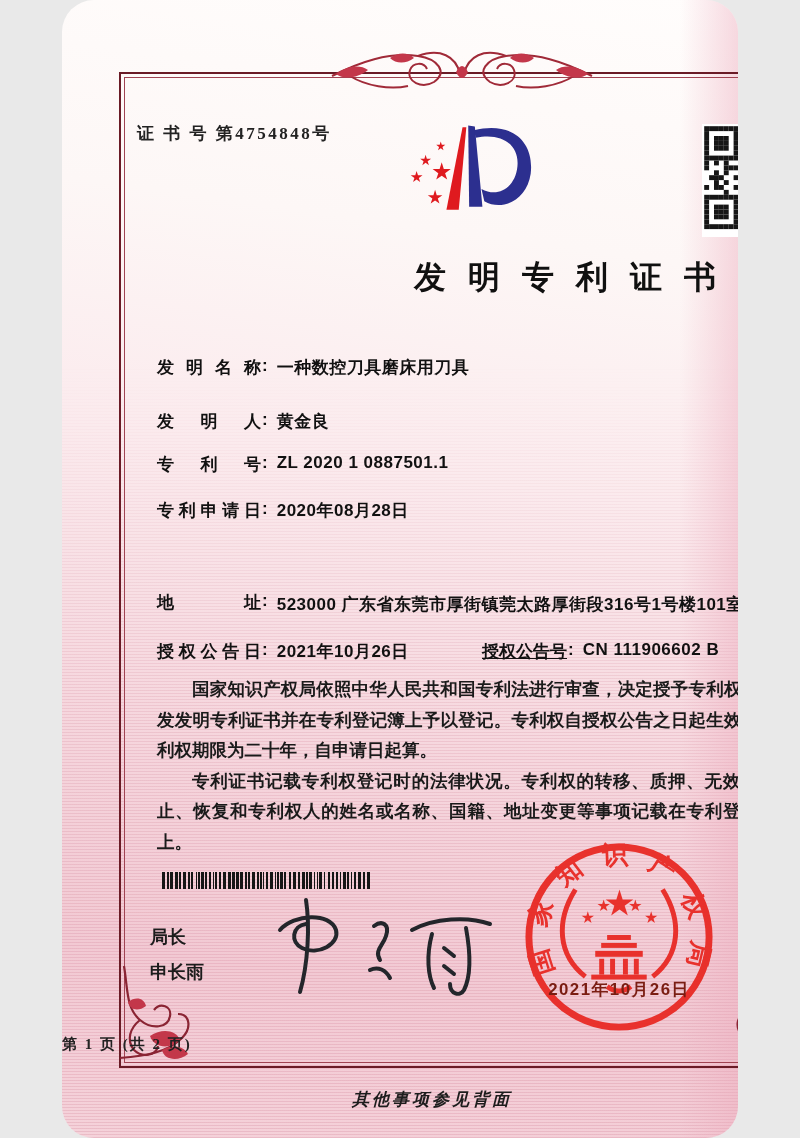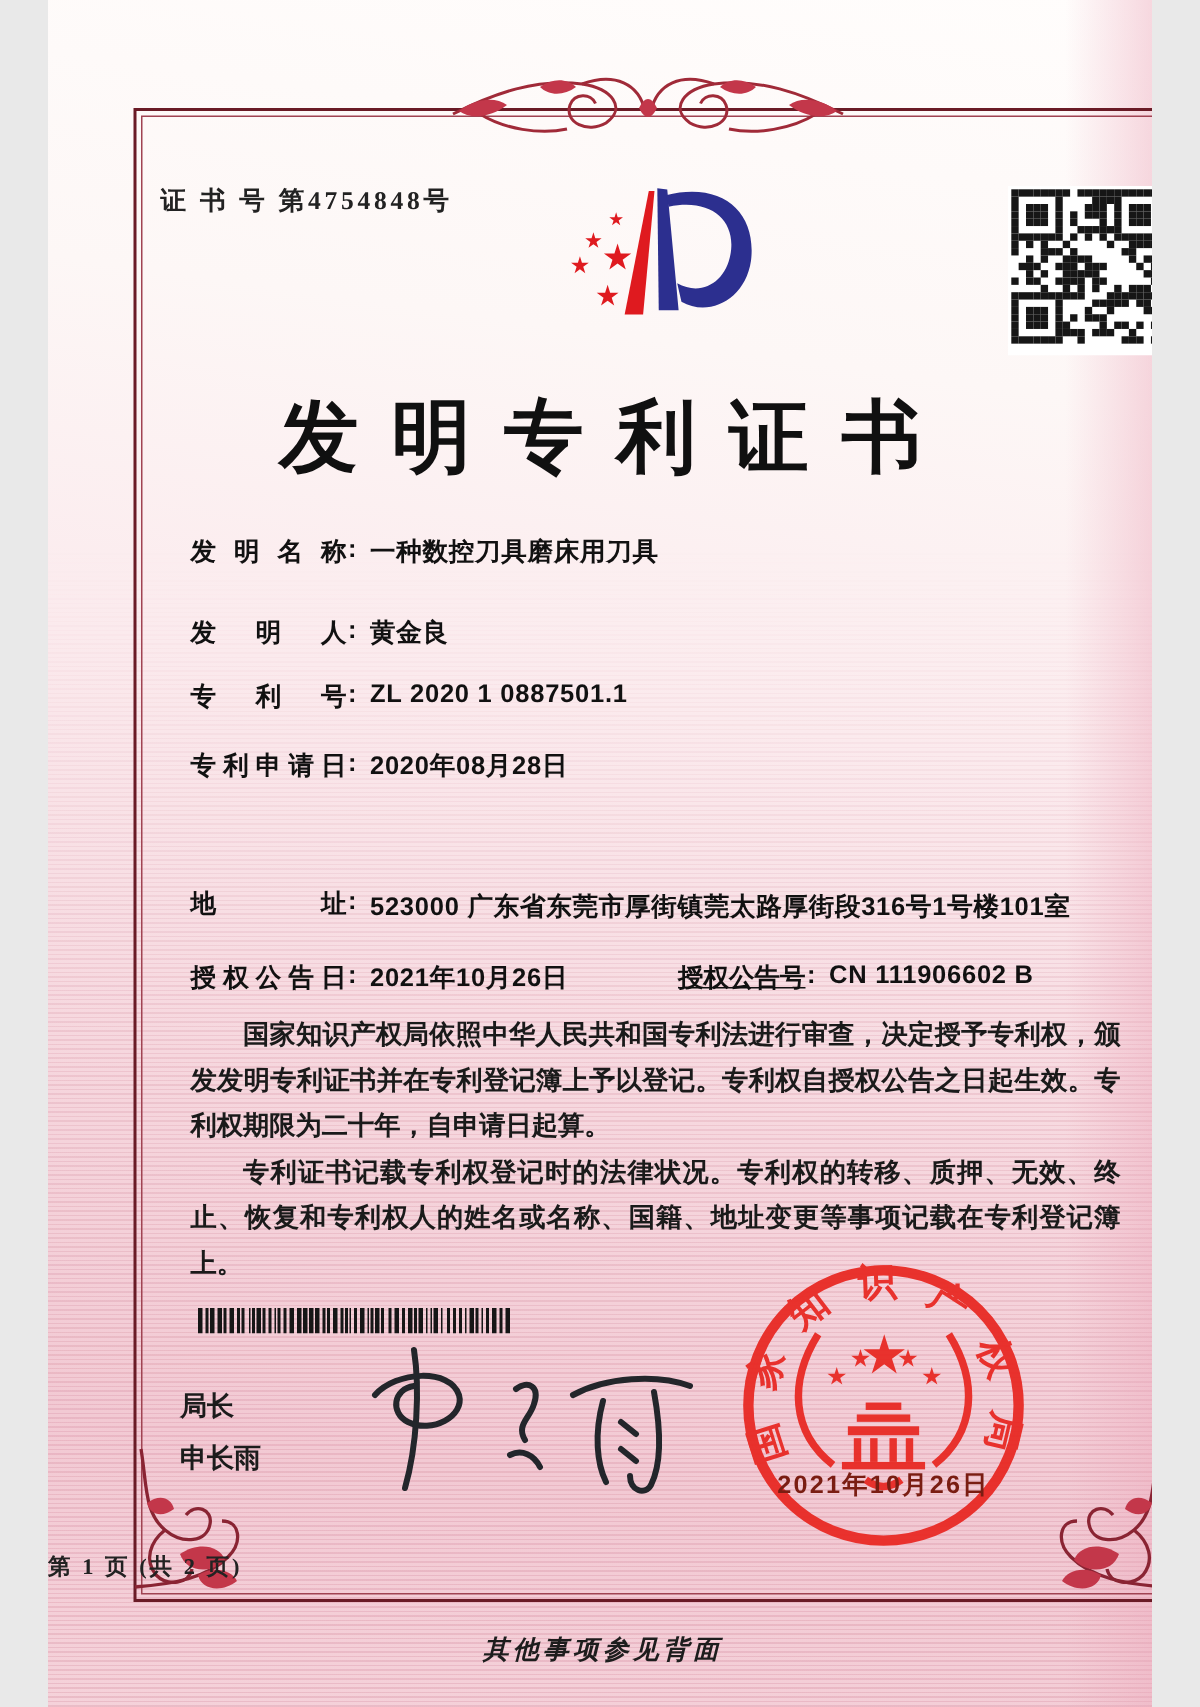--- a/index.html
+++ b/index.html
@@ -1,20 +1,20 @@
 <!DOCTYPE html>
 <html><head>
 <meta charset="utf-8">
 <style>
   * { margin:0; padding:0; box-sizing:border-box; }
   html,body { background:#e9e9e9; }
   .page {
-    position:relative; width:736px; height:1138px; margin:0 auto; overflow:hidden;
+    position:relative; width:676px; height:1138px; margin:0 auto; overflow:hidden;
     background:linear-gradient(188deg,#fffdfc 0%,#fdf7f6 22%,#fbeaed 42%,#f6d7de 64%,#f2c9d3 84%,#f5d2da 100%);
-    font-family:"Liberation Sans", sans-serif; color:#161616;
+    font-family:"Liberation Sans", sans-serif; color:#161616;border-radius:32px;
   }
   .texture {
     position:absolute; inset:0; pointer-events:none;
     background:repeating-linear-gradient(180deg, rgba(190,90,115,0.18) 0 1px, rgba(255,255,255,0) 1px 3px);
     -webkit-mask-image:linear-gradient(180deg, transparent 0%, transparent 32%, rgba(0,0,0,.75) 60%, #000 100%);
     mask-image:linear-gradient(180deg, transparent 0%, transparent 32%, rgba(0,0,0,.75) 60%, #000 100%);
   }
   .edge-tint {
     position:absolute; top:0; bottom:0; right:0; width:58px; pointer-events:none;
     background:linear-gradient(90deg, rgba(238,180,195,0) 0%, rgba(236,170,188,.45) 100%);
@@ -25,22 +25,22 @@
   }
   .frame::before { content:''; position:absolute; inset:3px; border:1px solid #a04352; }
   .ornament { position:absolute; pointer-events:none; }
   .cert-no {
     position:absolute; left:75px; top:122px; font-family:"Liberation Serif", serif;
     font-size:17px; font-weight:600; letter-spacing:2.5px; color:#222;
   }
   .logo { position:absolute; left:330px; top:98px; width:160px; height:142px; }
   .qr   { position:absolute; left:640px; top:124px; width:113px; height:113px; }
   .title {
-    position:absolute; left:0; top:256px; width:100%; text-align:center;
-    font-family:"Liberation Serif", serif; font-weight:700; font-size:53px;
+    position:absolute; left:0; top:256px; width:100%; text-align:right;
+    font-family:"Liberation Serif", serif; font-weight:700; font-size:32px;
     letter-spacing:22px; text-indent:22px; color:#101010;
   }
   .row { position:absolute; left:95px; width:618px; font-size:17px; font-weight:700; color:#111; }
   .row .lbl { display:inline-block; width:104px; text-align:justify; text-align-last:justify; vertical-align:top; }
   .row .colon { display:inline-block; margin:0 9px 0 1px; vertical-align:top; }
   .row .val { letter-spacing:.5px; vertical-align:top; }
   .row .val.wrap { display:inline-block; width:488px; line-height:28px; }
   .r0{top:356px}.r1{top:410px}.r2{top:453px}.r3{top:499px}.r4{top:547px}.r5{top:591px}.r6{top:640px}
   .pair2 { position:absolute; left:325px; top:0; white-space:nowrap; }
   .pair2 .lbl2 { font-weight:700;text-decoration:underline; }

